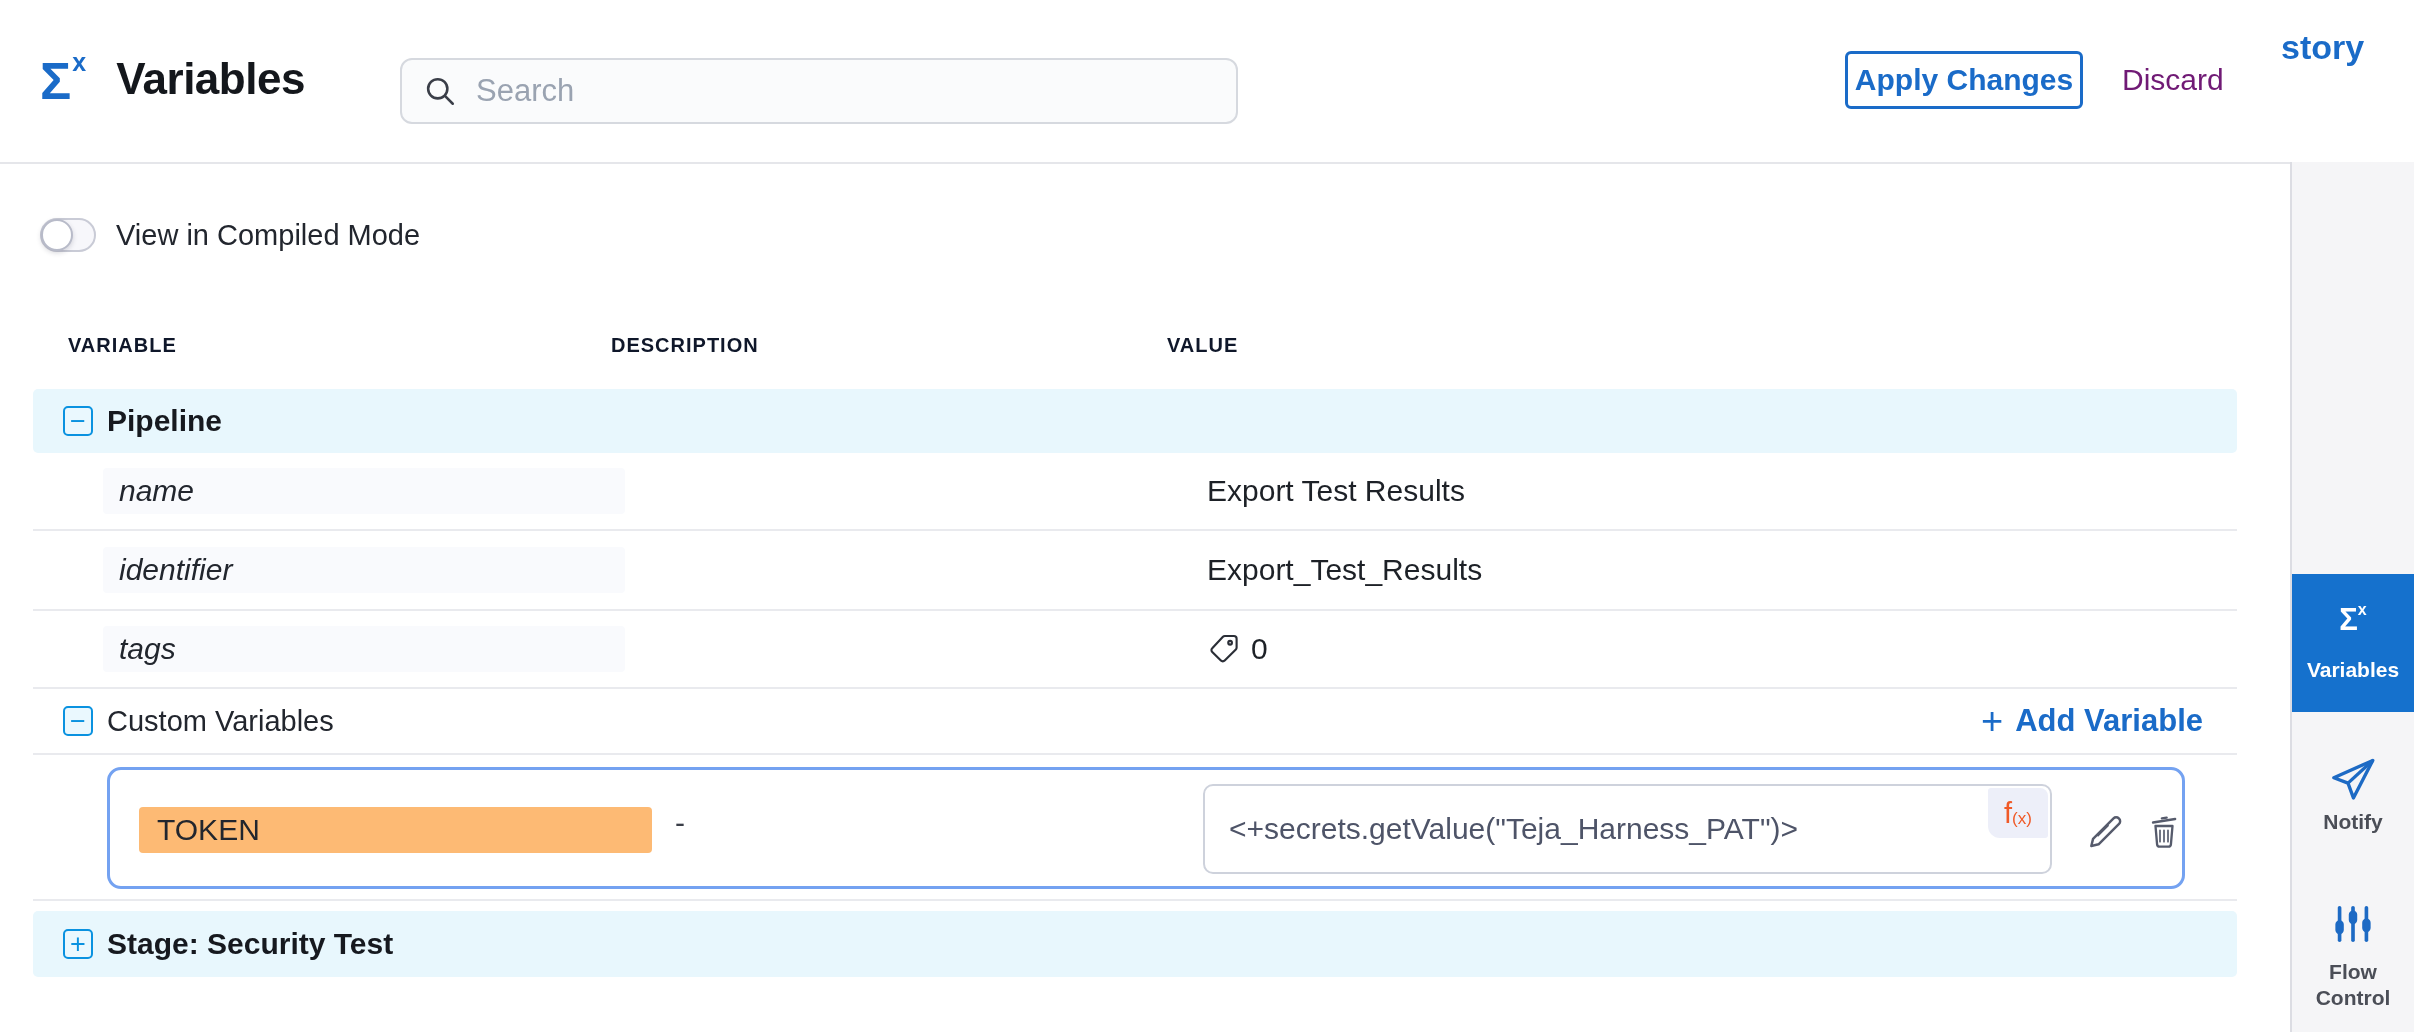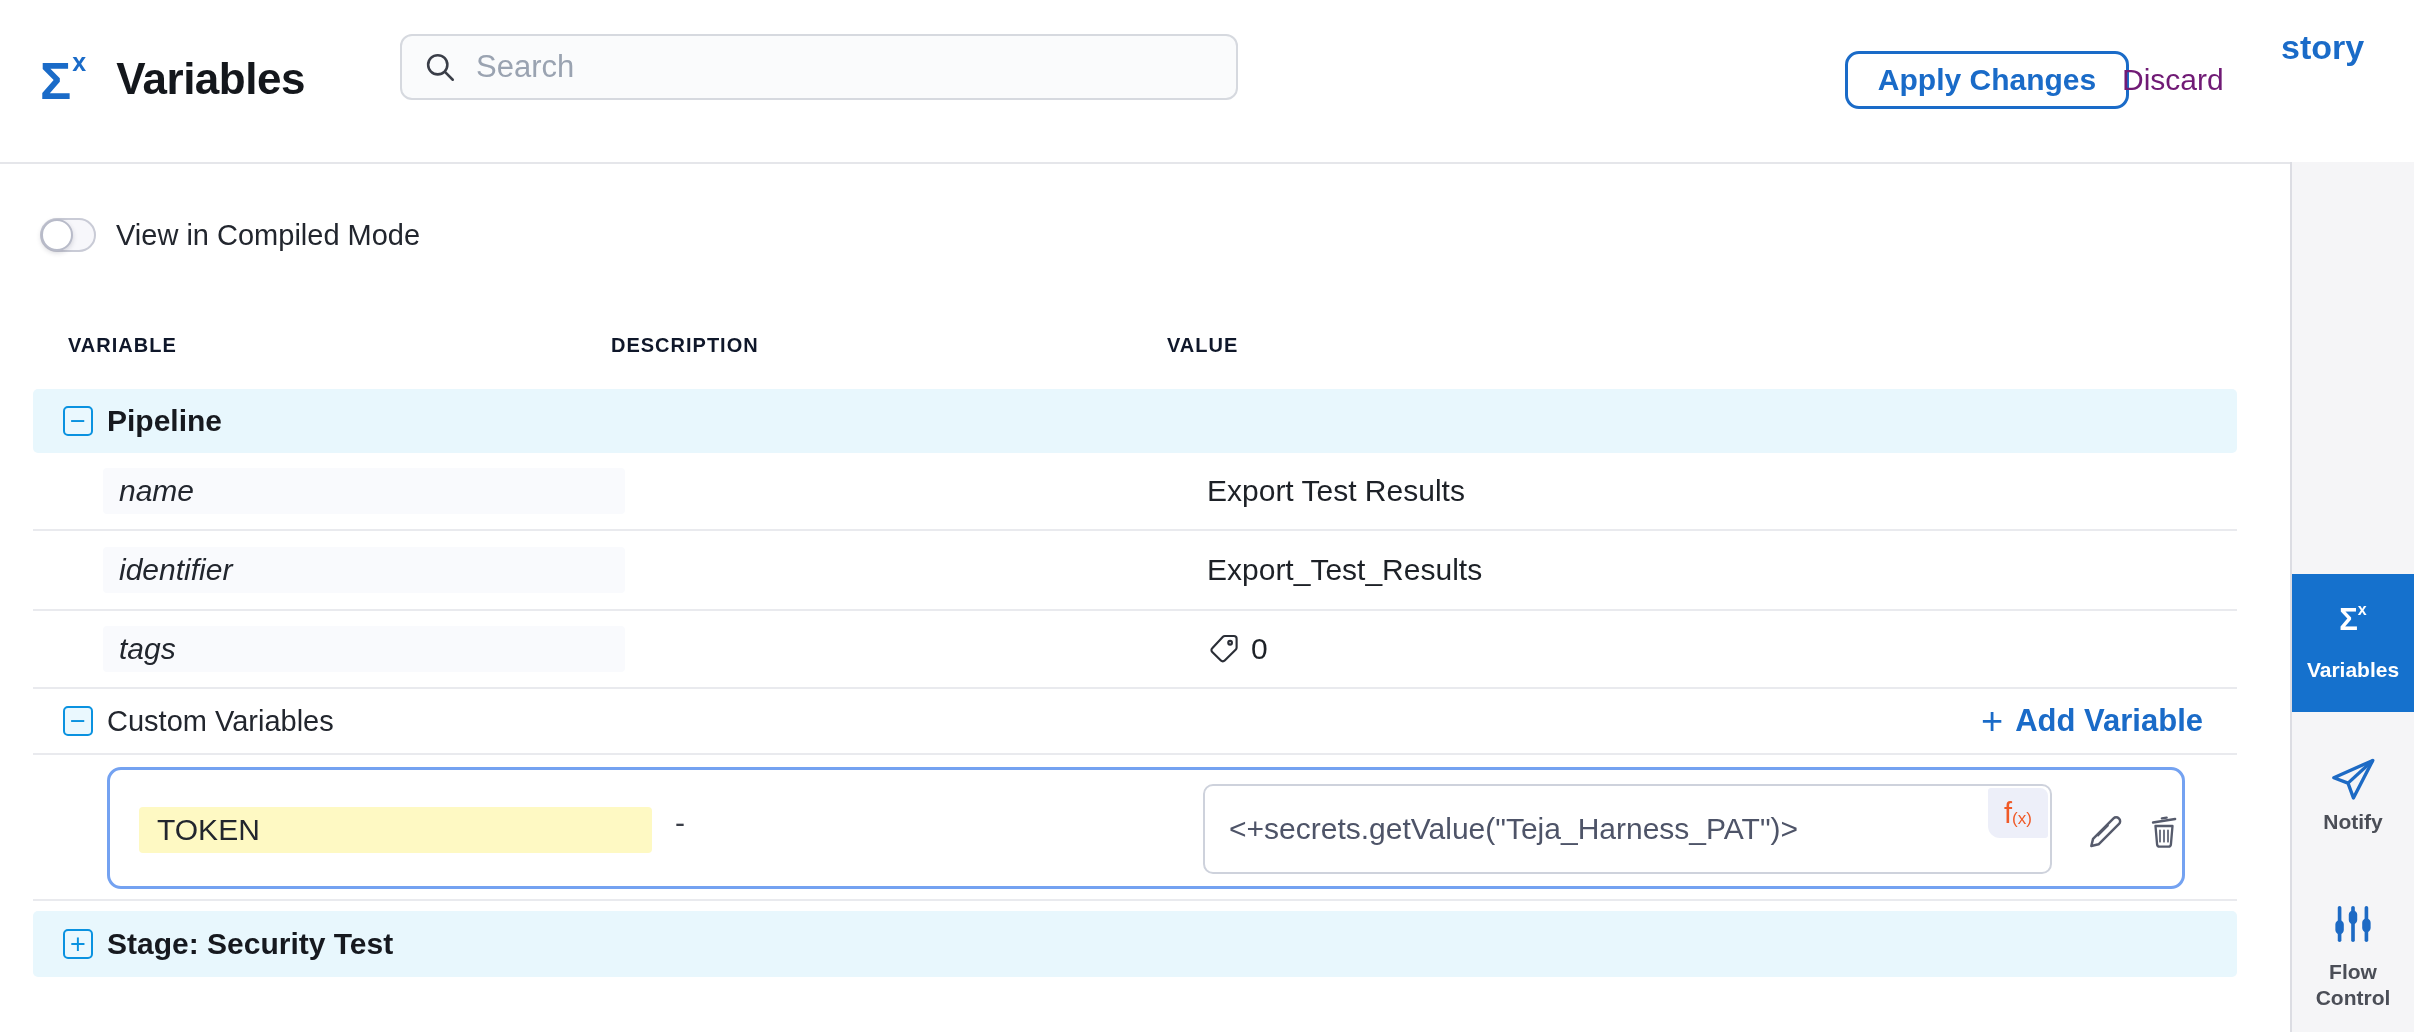--- a/index.html
+++ b/index.html
@@ -6,28 +6,28 @@
   html,body { width:2414px; height:1032px; overflow:hidden; background:#ffffff;
     font-family:"Liberation Sans", sans-serif; color:#22262e; }
 
   
   .header { position:absolute; top:0; left:0; width:2414px; height:162px; background:#fff; z-index:3; }
   .header-divider { position:absolute; top:162px; left:0; width:2290px; height:2px; background:#e5e6ea; z-index:3; }
   .title-wrap { position:absolute; left:40px; top:50px; display:flex; align-items:center; }
   .sigma-icon { color:#1a6bc8; font-weight:700; font-size:52px; line-height:1; }
   .sigma-icon sup { font-size:25px; font-weight:700; vertical-align:28px; margin-left:1px; }
   .page-title { margin-left:30px; font-size:44px; font-weight:700; color:#14171c; letter-spacing:-0.5px; }
-  .search-box { position:absolute; left:400px; top:34px; width:838px; height:66px; background:#fafbfc;
+  .search-box { position:absolute; left:400px; top:58px; width:838px; height:66px; background:#fafbfc;
     border:2px solid #d6d9df; border-radius:12px; display:flex; align-items:center; padding:0 20px; }
   .search-box svg { flex:0 0 auto; }
   .search-box input { border:none; outline:none; background:transparent; margin-left:18px;
     font-size:31px; color:#3a3e48; width:700px; font-family:"Liberation Sans", sans-serif; }
   .search-box input::placeholder { color:#9aa3b1; }
-  .apply-btn { position:absolute; left:1845px; top:51px; width:284px; height:58px; background:#fff;
-    border:3px solid #1a6bc8; border-radius:14px; color:#1a6bc8; font-size:30px; font-weight:700;
+  .apply-btn { position:absolute; left:1845px; top:51px; width:238px; height:58px; background:#fff;
+    border:3px solid #1a6bc8; border-radius:6px; color:#1a6bc8; font-size:30px; font-weight:700;
     font-family:"Liberation Sans", sans-serif; cursor:pointer; }
   .discard { position:absolute; left:2122px; top:63px; color:#701a75; font-size:30px; font-weight:500;
     text-decoration:none; cursor:pointer; }
   .partial-nav { position:absolute; left:2281px; top:28px; color:#1a6bc8; font-size:34px; font-weight:700;
     text-decoration:none; cursor:pointer; z-index:4; }
 
   
   .toggle-row { position:absolute; left:40px; top:218px; display:flex; align-items:center; }
   .toggle { width:56px; height:34px; border-radius:17px; background:#f7f7fb; border:2px solid #c9cbd6;
     position:relative; cursor:pointer; }
@@ -54,21 +54,21 @@
   .row-value .tag-ico { margin-right:10px; display:inline-flex; }
   .custom-head-row { height:66px; display:flex; align-items:center; padding-left:30px; border-bottom:2px solid #e9eaee; }
   .add-variable { margin-left:auto; margin-right:34px; color:#1a6bc8; font-size:31px; font-weight:600;
     display:flex; align-items:center; cursor:pointer; text-decoration:none; }
   .add-variable .plus { font-size:38px; font-weight:500; margin-right:12px; line-height:30px; }
 
   
   .card-section { height:146px; border-bottom:2px solid #e9eaee; position:relative; }
   .cv-card { position:absolute; left:74px; top:12px; width:2078px; height:122px; background:#fff;
     border:3px solid #74a2f1; border-radius:14px; }
-  .cv-name-chip { position:absolute; left:29px; top:37px; width:513px; height:46px; background:#fef9c3;
+  .cv-name-chip { position:absolute; left:29px; top:37px; width:513px; height:46px; background:#fdba74;
     border-radius:4px; display:flex; align-items:center; padding-left:18px; font-size:30px; color:#22262e; }
   .cv-desc { position:absolute; left:565px; top:36px; font-size:30px; color:#3a3e48; }
   .cv-value-input { position:absolute; left:1093px; top:14px; width:849px; height:90px; background:#fff;
     border:2px solid #ced2dc; border-radius:10px; display:flex; align-items:center; padding-left:24px; }
   .cv-value-text { font-size:30px; color:#4e5468; }
   .fx-badge { position:absolute; top:2px; right:2px; width:60px; height:50px; background:#edeff9;
     border-radius:3px 8px 3px 12px; display:flex; align-items:center; justify-content:center;
     color:#f05a28; cursor:pointer; }
   .fx-badge .fx-f { font-size:29px; } .fx-badge .fx-sub { font-size:17px; margin-top:12px; }
   .cv-icon-btn { position:absolute; top:39px; width:44px; height:44px; display:flex; align-items:center;

